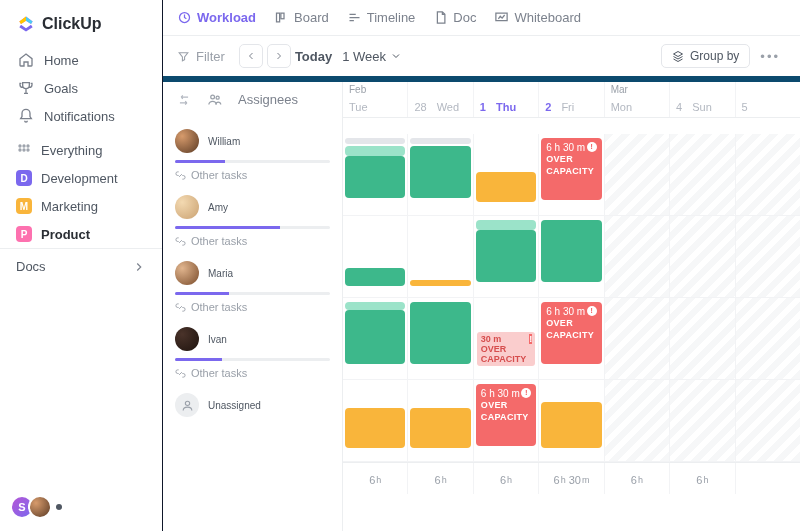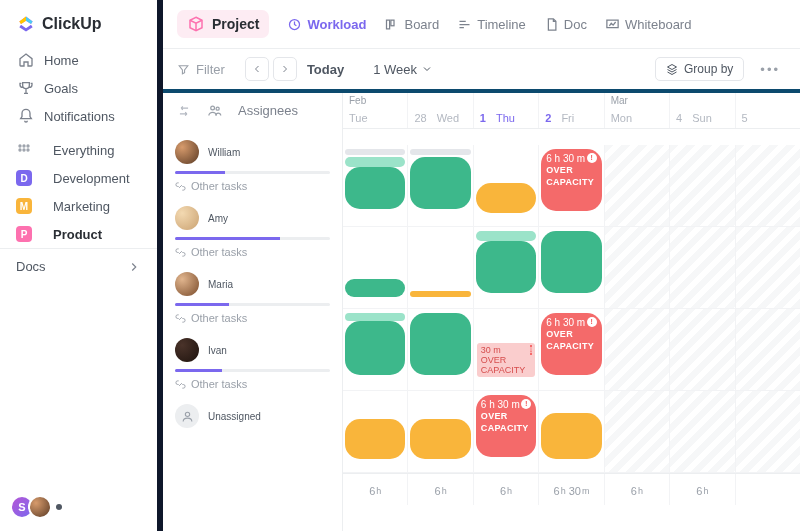--- a/index.html
+++ b/index.html
@@ -1,52 +1,52 @@
 <!DOCTYPE html>
 <html><head>
 <meta charset="utf-8">
 <style>
 * { margin: 0; padding: 0; box-sizing: border-box; }
 body { font-family: -apple-system, BlinkMacSystemFont, "Segoe UI", sans-serif; font-size: 13px; color: #2a2e34; background: #fff; width: 800px; height: 531px; overflow: hidden; border-radius: 12px; }
 .app { display: flex; height: 100%; }
 
 
-.sidebar { width: 163px; border-right: 6px solid #0f172a; display: flex; flex-direction: column; background: #fff; }
+.sidebar { width: 163px; border-right: 1px solid #0f172a; display: flex; flex-direction: column; background: #fff; }
 .logo-row { display: flex; align-items: center; gap: 6px; padding: 14px 16px 10px; font-weight: 800; font-size: 16px; }
 .logo-mark { width: 20px; height: 20px; }
 .nav { padding: 2px 8px 6px; }
 .nav-item { display: flex; align-items: center; gap: 10px; padding: 6px 10px; border-radius: 6px; color: #4f5762; cursor: pointer; }
 .nav-item .ic { width: 16px; height: 16px; display: inline-flex; align-items: center; justify-content: center; color: #7c828d; }
 .section-head { display: flex; align-items: center; justify-content: space-between; padding: 10px 16px 6px; font-weight: 700; font-size: 13px; color: #2a2e34; }
 .chev { width: 14px; height: 14px; color: #7c828d; }
-.space-item { display: flex; align-items: center; gap: 21px; padding: 6px 16px; color: #4f5762; cursor: pointer; }
+.space-item { display: flex; align-items: center; gap: 9px; padding: 6px 16px; color: #4f5762; cursor: pointer; }
 .space-item .sq { width: 16px; height: 16px; border-radius: 4px; display: inline-flex; align-items: center; justify-content: center; font-size: 10px; font-weight: 700; color: #fff; }
 .space-item.bold { font-weight: 700; color: #2a2e34; }
 .bottom-sec { border-top: 1px solid #eceef0; }
 .bottom-row { display: flex; align-items: center; justify-content: space-between; padding: 10px 16px; color: #4f5762; cursor: pointer; }
 .user-corner { margin-top: auto; padding: 12px 10px; display: flex; align-items: center; gap: -4px; }
 .avatar-sm { width: 24px; height: 24px; border-radius: 50%; border: 2px solid #fff; }
 .avatar-sm + .avatar-sm { margin-left: -6px; }
 .avatar-dot { width: 6px; height: 6px; border-radius: 50%; background: #4f5762; margin-left: 4px; }
 
 
 .main { flex: 1; display: flex; flex-direction: column; min-width: 0; }
 .top-tabs { display: flex; align-items: center; gap: 18px; padding: 10px 14px 10px; border-bottom: 1px solid #eceef0; }
 .proj-chip { display: flex; align-items: center; gap: 7px; padding: 5px 10px; background: #fdecf3; border-radius: 7px; font-weight: 800; font-size: 14px; }
 .proj-ic { width: 18px; height: 18px; }
 .viewtab { display: flex; align-items: center; gap: 5px; color: #7c828d; cursor: pointer; font-size: 13px; }
 .viewtab.active { color: #7b68ee; font-weight: 700; }
 .viewtab .vic { width: 15px; height: 15px; }
 
-.toolbar { display: flex; align-items: center; gap: 10px; padding: 8px 14px; border-bottom: 4px solid #0c4a6e; }
+.toolbar { display: flex; align-items: center; gap: 4px; padding: 8px 14px; border-bottom: 6px solid #0c4a6e; }
 .filter-btn { display: flex; align-items: center; gap: 6px; color: #9aa0a9; cursor: pointer; font-size: 13px; }
 .pager { display: flex; align-items: center; gap: 4px; margin-left: 10px; }
 .pgbtn { width: 24px; height: 24px; border: 1px solid #e4e6ea; border-radius: 5px; display: inline-flex; align-items: center; justify-content: center; color: #7c828d; cursor: pointer; }
 .today { font-weight: 600; color: #4f5762; }
-.range { display: flex; align-items: center; gap: 4px; color: #4f5762; cursor: pointer; margin-left: 19px; }
+.range { display: flex; align-items: center; gap: 4px; color: #4f5762; cursor: pointer; margin-left: 6px; }
 .spacer { flex: 1; }
 .group-btn { display: flex; align-items: center; gap: 6px; border: 1px solid #e4e6ea; border-radius: 5px; padding: 4px 10px; color: #4f5762; cursor: pointer; font-size: 12px; }
 .dots { color: #9aa0a9; cursor: pointer; padding: 0 6px; letter-spacing: 2px; }
 
 
 .grid-wrap { flex: 1; display: flex; min-height: 0; }
 .assignees-col { width: 180px; border-right: 1px solid #eceef0; }
 .ass-head { display: flex; align-items: center; gap: 16px; padding: 10px 14px 14px; color: #7c828d; font-size: 13px; }
 .swap-ic { width: 14px; height: 14px; color: #b3b8c1; }
 .person-row { padding: 8px 12px 6px; }
@@ -65,29 +65,29 @@
 .day-head .lab { display: flex; gap: 10px; align-items: flex-start; }
 .day-head .dn { font-size: 11px; }
 .day-head.cur { color: #7b68ee; font-weight: 700; }
 .month-lab { position: absolute; top: 2px; left: 6px; color: #9aa0a9; font-size: 10px; }
 
 .cal-body { flex: 1; position: relative; }
 .lane { display: flex; height: 82px; border-bottom: 1px solid #f2f3f5; }
 .cell { flex: 1; border-left: 1px solid #f2f3f5; position: relative; padding: 4px 2px 2px; }
 .cell:first-child { border-left: none; }
 .hatched { background: repeating-linear-gradient(135deg, #f6f7f8 0 6px, #ffffff 6px 12px); }
-.task { position: absolute; left: 2px; right: 2px; border-radius: 15px; }
+.task { position: absolute; left: 2px; right: 2px; border-radius: 4px; }
 .t-green-dark { background: #3db88b; }
 .t-green-lite { background: #9be3c9; }
 .t-grey { background: #e4e6ea; }
 .t-orange { background: #f9b53b; }
 .t-red { background: #f46a6a; color: #fff; font-size: 10px; padding: 4px 5px; line-height: 1.1; }
 .t-red .cap { font-weight: 700; letter-spacing: .3px; font-size: 9px; }
 .t-red .bang { position: absolute; top: 4px; right: 5px; width: 10px; height: 10px; border-radius: 50%; background: #fff; color: #f46a6a; font-size: 8px; font-weight: 800; display: inline-flex; align-items: center; justify-content: center; }
-.mini-red { background: #facdcd; color: #d64d4d; font-size: 9px; padding: 2px 4px; border-radius: 3px; position: absolute; }
+.mini-red { background: #facdcd; color: #d64d4d; font-size: 9px; padding: 2px 4px; border-radius: 3px; position: absolute; font-weight: bold; }
 
 .totals { display: flex; height: 32px; border-top: 1px solid #eceef0; }
 .totals .cell { display: flex; align-items: center; justify-content: center; color: #9aa0a9; font-size: 11px; }
 .totals .cell .h { font-size: 9px; margin-left: 1px; }
 
 
 .av-a { background: radial-gradient(circle at 30% 30%, #d79b6c, #5a3a24); }
 .av-b { background: radial-gradient(circle at 30% 30%, #f3d9b1, #caa272); }
 .av-c { background: radial-gradient(circle at 30% 30%, #e1b58e, #7a4c2b); }
 .av-d { background: radial-gradient(circle at 30% 30%, #4a332a, #1e130e); }
@@ -175,27 +175,20 @@
 
     <div class="user-corner">
       <span class="avatar-sm av-e">S</span>
       <span class="avatar-sm av-a"></span>
       <span class="avatar-dot"></span>
     </div>
   </aside>
 
   <div class="main">
     <div class="top-tabs">
-      <div class="proj-chip">
-        <svg class="proj-ic" viewBox="0 0 24 24" fill="none" stroke="#fd71af" stroke-width="2">
-            <path d="M12 3l8 4v10l-8 4-8-4V7z"></path>
-            <path d="M4 7l8 4 8-4M12 11v10"></path>
-          </svg>
-        <span>Project</span>
-      </div>
       <div class="viewtab active">
         <svg class="vic" viewBox="0 0 24 24" fill="none" stroke="currentColor" stroke-width="2">
             <circle cx="12" cy="12" r="8"></circle>
             <path d="M12 7v5l3 2"></path>
           </svg>
         <span>Workload</span>
       </div>
       <div class="viewtab">
         <svg class="vic" viewBox="0 0 24 24" fill="none" stroke="currentColor" stroke-width="2">
             <rect x="4" y="5" width="5" height="14"></rect>
@@ -359,21 +352,21 @@
             </div>
           <div class="day-head">
               <span class="lab">
                 <span class="dn">28</span>
                 <span class="dn">Wed</span>
               </span>
             </div>
           <div class="day-head cur">
               <span class="lab">
                 <span class="dn">1</span>
-                <span class="dn" style="font-weight:400">Thu</span>
+                <span class="dn" style="font-weight:700">Thu</span>
               </span>
             </div>
           <div class="day-head">
               <span class="lab">
                 <span class="dn" style="color:#7b68ee;font-weight:700">2</span>
                 <span class="dn">Fri</span>
               </span>
             </div>
           <div class="day-head">
               <span class="month-lab">Mar</span>

